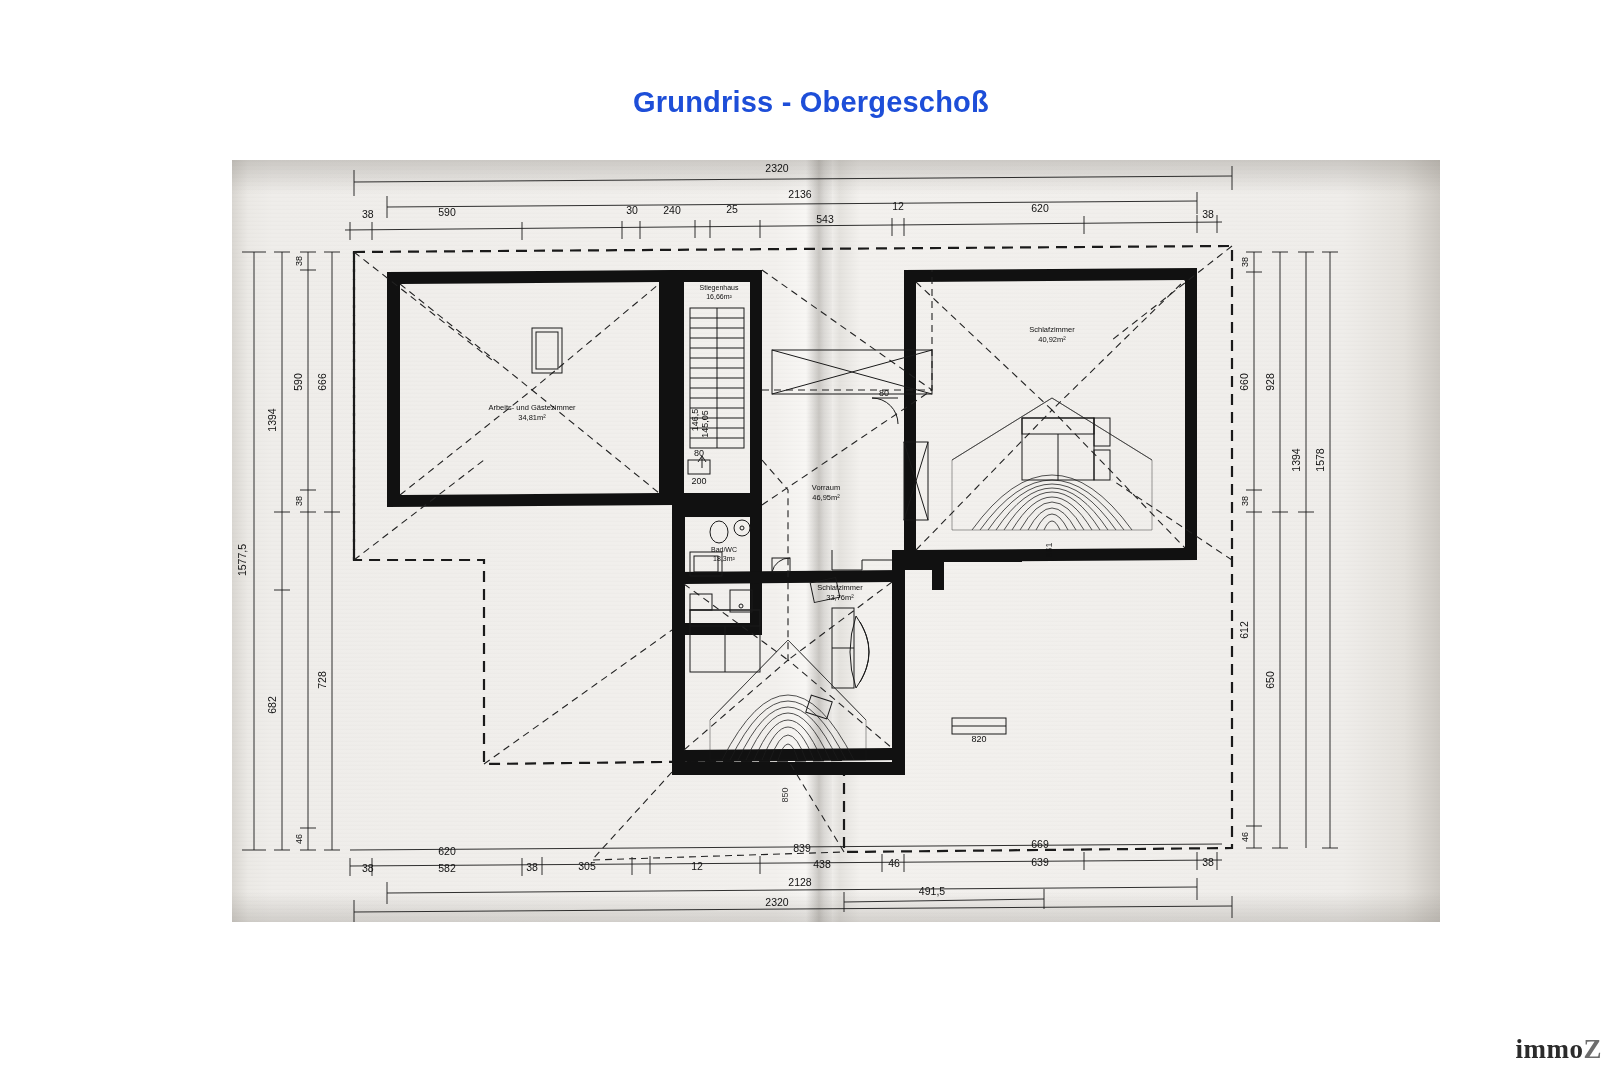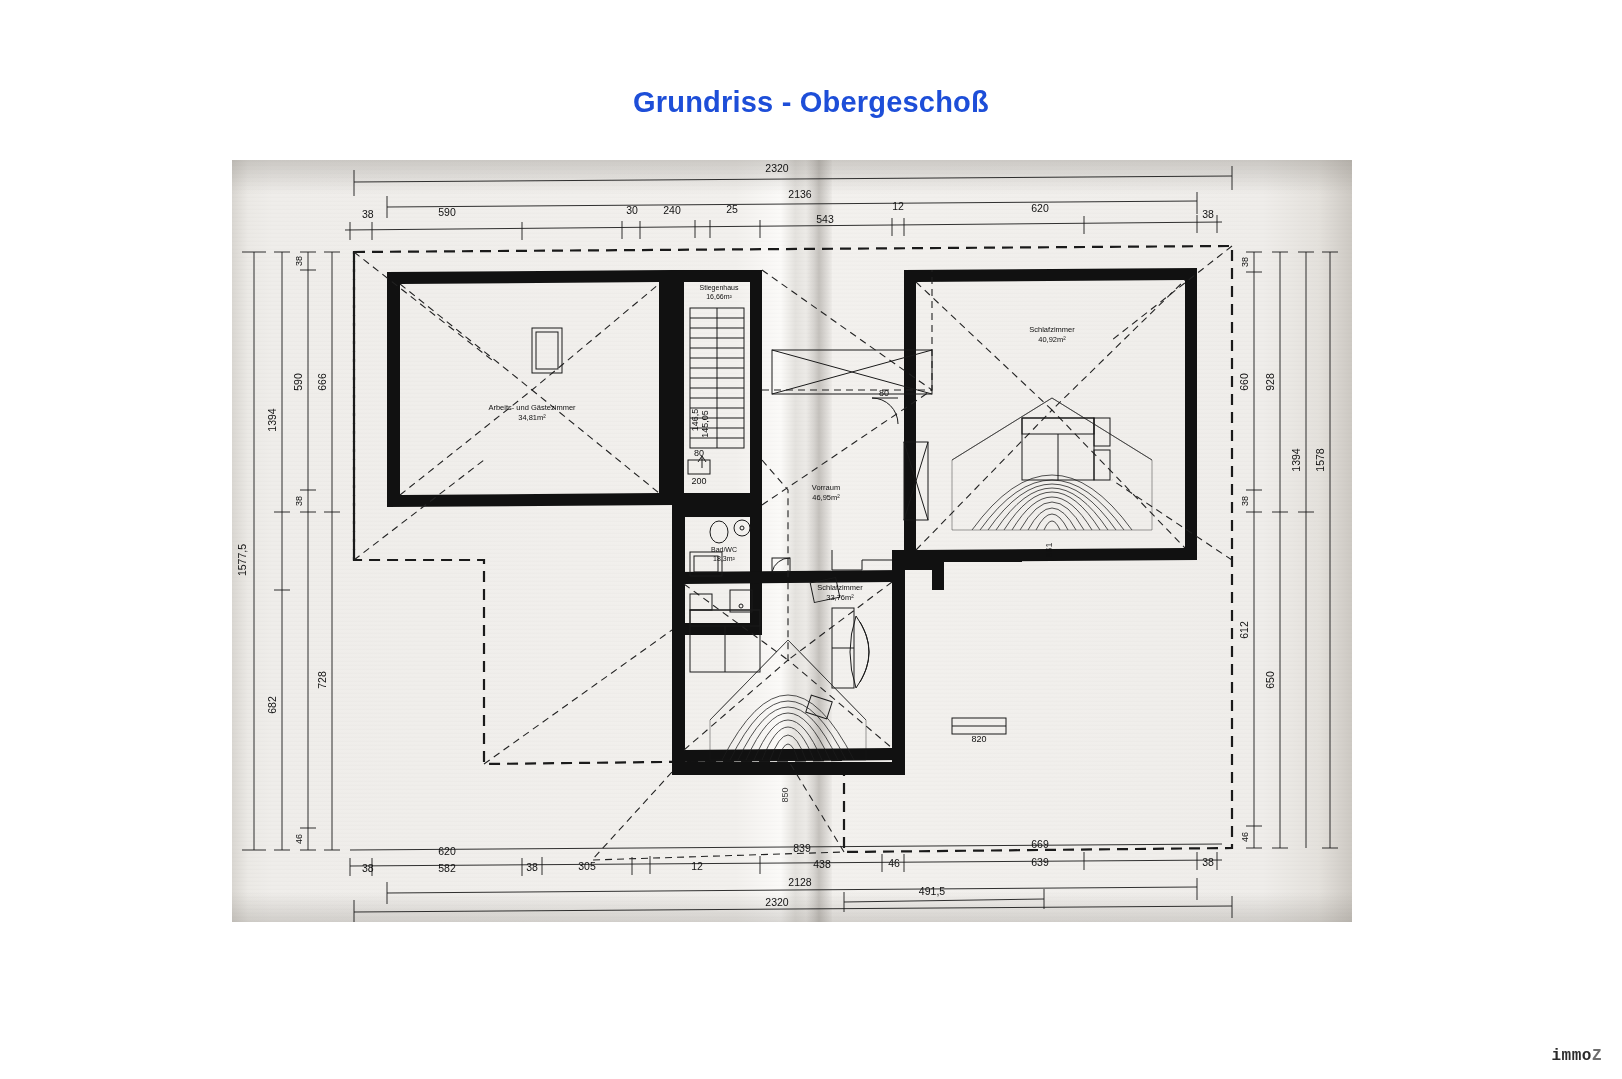--- a/index.html
+++ b/index.html
@@ -22,21 +22,21 @@
     text-align: center;
     font-size: 29px;
     font-weight: bold;
     color: #1d4ed8;
     letter-spacing: 0.2px;
   }
   #plan-photo {
     position: absolute;
     left: 232px;
     top: 160px;
-    width: 1120px;
+    width: 1208px;
     height: 762px;
     background:
       linear-gradient(to right,
         #d9d6d1 0px, #ebe9e5 16px, #efedea 40px,
         #f2f0ed 45%, #fbfaf8 49%, #e4e2de 50.3%,
         #f3f1ee 52%, #efedea 92%, #e4e1dc 97%, #cdc9c3 100%);
     box-shadow: 0 0 0 0 rgba(0,0,0,0);
   }
   
   .crease {
@@ -91,25 +91,25 @@
     font-family: "Liberation Sans", sans-serif;
     font-size: 7.5px;
     fill: #101010;
     text-anchor: middle;
   }
   .roomtxt.b { font-size: 7px; }
   #watermark {
     position: absolute;
     right: 20px;
     bottom: 14px;
-    font-size: 16px;
+    font-size: 27px;
     font-weight: bold;
     color: #2b2b2b;
     letter-spacing: 0.5px;
-    font-family: Liberation Mono, monospace;
+    font-family: Liberation Serif, serif;
   }
   #watermark .z { color: #6d6d6d; }
 </style>
 </head>
 <body>
 
 <div id="page-title">Grundriss - Obergeschoß</div>
 
 <div id="plan-photo">
   <div class="topshade"></div>

